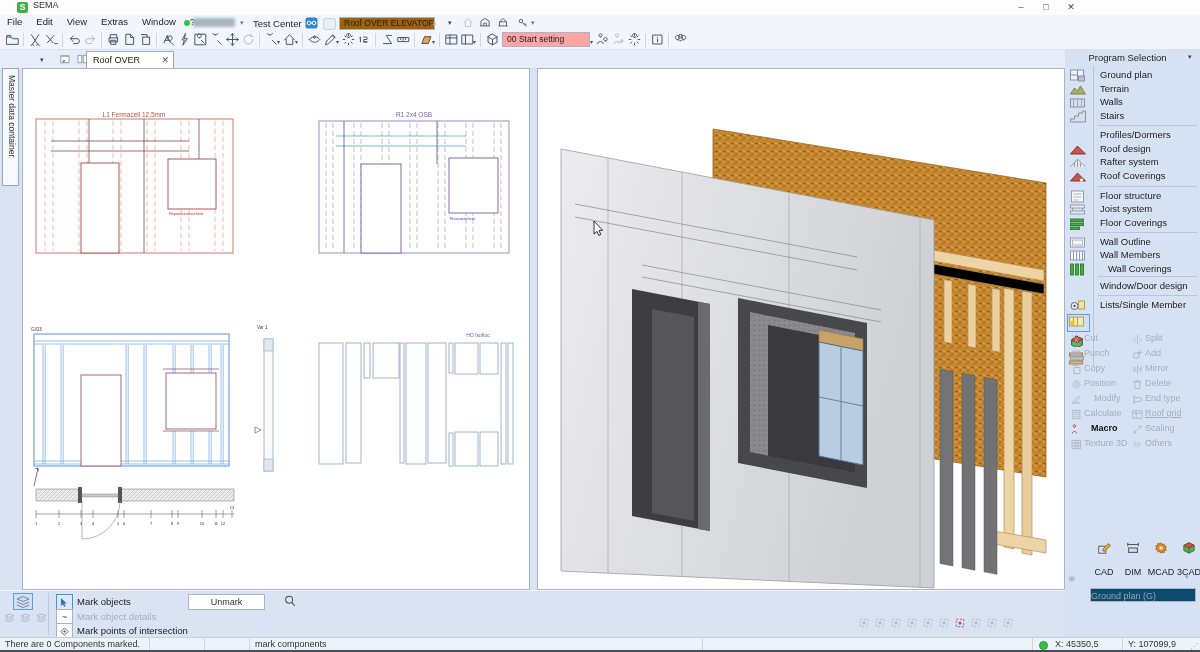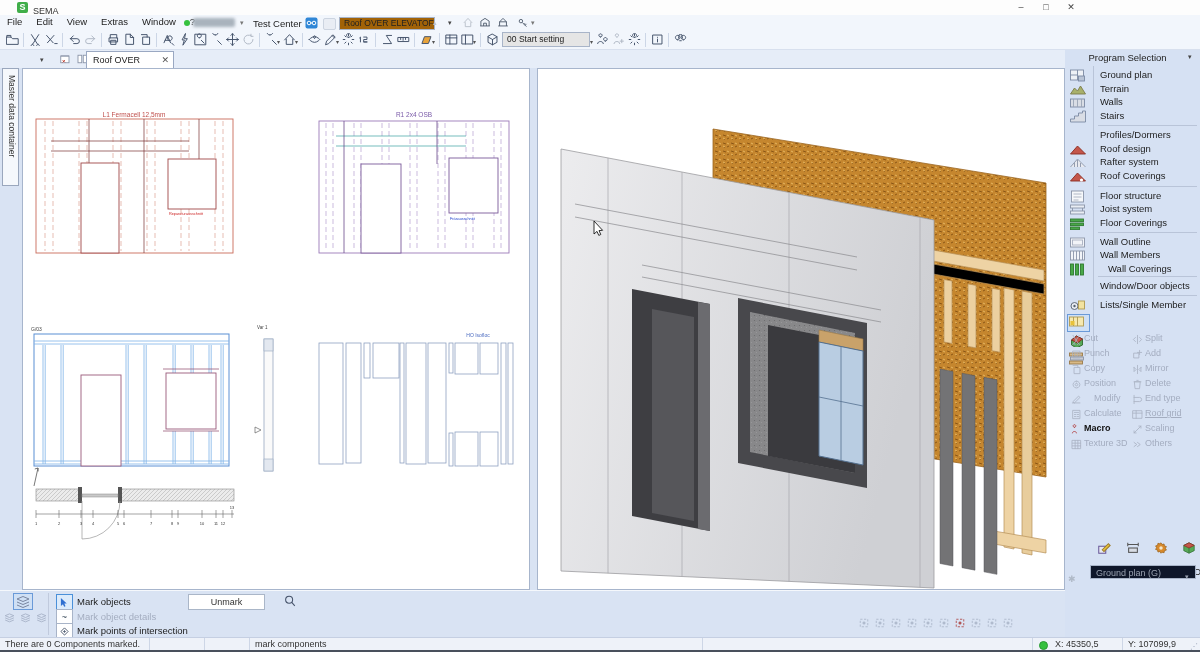--- a/index.html
+++ b/index.html
@@ -3,40 +3,40 @@
 <meta charset="utf-8">
 <style>
   html,body{margin:0;padding:0;background:#888;}
   #app{position:relative;width:1200px;height:652px;background:#dce5f4;overflow:hidden;
        font-family:"Liberation Sans",sans-serif;color:#222;font-size:10px;}
   .abs{position:absolute;}
   
   #titlebar{left:0;top:0;width:1200px;height:15px;background:#fdfdfd;border-bottom:1px solid #e3e7ee;}
   #app-logo{left:17px;top:2px;width:11px;height:11px;background:#3fae49;border-radius:2px;color:#fff;
             font-size:9px;font-weight:bold;text-align:center;line-height:11px;}
-  #app-title{left:33px;top:6px;font-size:9px;color:#333;}
+  #app-title{left:33px;top:0;font-size:9px;color:#333;}
   .winctl{top:1px;width:16px;height:13px;text-align:center;line-height:13px;font-size:9px;color:#444;}
   #menubar{left:0;top:15px;width:1200px;height:15px;background:#f2f6fc;}
   .menu-item{display:inline-block;padding:1px 7px;font-size:9.5px;color:#222;}
   #user-chip{left:184px;top:2px;height:11px;}
   #user-dot{left:0;top:3px;width:6px;height:6px;border-radius:50%;background:#35c13f;}
   #user-blur{left:9px;top:1px;width:42px;height:9px;background:#a9b3bd;border-radius:2px;filter:blur(1.5px);}
   .mcaret{font-size:7px;color:#777;}
   #testcenter-label{left:253px;top:3px;font-size:9.5px;color:#222;}
   #tc-icon{left:305px;top:1.5px;}
   #tc-icon2{left:323px;top:3px;width:11px;height:10px;background:#e9edf4;border:1px solid #ccd4e0;border-radius:2px;}
   #project-combo{left:339px;top:1.5px;width:90px;height:11px;background:#a16207;border:1px solid #a8b4c8;
                  font-size:8.5px;line-height:11px;padding-left:4px;white-space:nowrap;overflow:hidden;}
   #toolbar{left:0;top:30px;width:1200px;height:20px;background:#f2f6fc;border-bottom:1px solid #d8e0ee;
            display:flex;align-items:center;padding-left:4px;box-sizing:border-box;}
   .tbtn{width:16px;height:16px;display:inline-flex;align-items:center;justify-content:center;flex:0 0 auto;}
   .tsep{width:1px;height:14px;background:#ccd6e6;margin:0 3px;flex:0 0 auto;}
   .caret{font-size:6px;color:#555;margin:4px 1px 0 -2px;flex:0 0 auto;}
   .dim{opacity:0.38;}
-  #start-combo{width:82px;height:13px;background:#e5e5e5;border:1px solid #a8b4c8;font-size:8.5px;
+  #start-combo{width:82px;height:13px;background:#fca5a5;border:1px solid #a8b4c8;font-size:8.5px;
                line-height:13px;padding-left:4px;margin:0 2px;flex:0 0 auto;}
   
   #tabbar{left:0;top:50px;width:1065px;height:18px;background:#e6edf8;border-bottom:1px solid #b9c6dc;}
   #doc-tab{left:86px;top:1px;width:88px;height:17px;background:#fff;border:1px solid #9aa8c2;border-bottom:none;
            font-size:9px;line-height:16px;padding:0 6px;box-sizing:border-box;}
   #tab-close{position:absolute;right:4px;top:0;font-size:9px;color:#555;}
   
   #leftstrip{left:0;top:68px;width:22px;height:522px;background:#d9e3f3;}
   #master-tab{left:2px;top:0px;width:17px;height:118px;background:#f5f8fc;border:1px solid #9aa7bd;
               writing-mode:vertical-rl;font-size:8.5px;color:#333;padding:6px 1px;box-sizing:border-box;}
@@ -49,26 +49,26 @@
   #ps-header{left:0;top:2px;width:125px;text-align:center;font-size:9.5px;color:#222;}
   #ps-header-caret{left:123px;top:3px;font-size:7px;color:#444;}
   .ps-ico{position:absolute;width:19px;height:14px;}
   .ps-label{position:absolute;left:35px;width:98px;font-size:9.5px;color:#1c1c1c;white-space:nowrap;}
   .ps-sep{position:absolute;left:33px;width:99px;height:1px;background:#b9c4d8;}
   #ps-vline{left:28px;top:16px;width:1px;height:300px;background:#b9c4d8;}
   .ico-box{position:absolute;width:21px;height:16px;border:1px solid transparent;}
   .ico-pressed{border:1px solid #6a9ad8;background:#cfe0f5;}
   .tool-ico{position:absolute;width:12px;height:12px;}
   .tool-label{position:absolute;font-size:9px;color:#a4adc0;white-space:nowrap;}
-  .tool-on{color:#111;font-weight:bold;}
+  .tool-on{color:#111;font-weight:bold;margin-left:7px;}
   .mode-btn{position:absolute;width:30px;text-align:center;}
   .mode-ico{display:block;margin:0 auto;width:16px;height:14px;}
   .mode-label{font-size:9px;color:#222;margin-top:12px;}
-  #plan-combo{left:25px;top:515px;width:106px;height:14px;background:#0f172a;border:1px solid #a8b4c8;
-              color:#9aa2b0;font-size:9px;line-height:14px;padding-left:5px;box-sizing:border-box;}
+  #plan-combo{left:25px;top:538px;width:106px;height:14px;background:#0c4a6e;border:1px solid #a8b4c8;
+              color:#9aa2b0;font-size:9px;line-height:14px;box-sizing:border-box;}
   #plan-caret{left:120px;top:523px;font-size:7px;color:#9aa2b0;}
   #snap-star{left:3px;top:524px;font-size:9px;color:#b0bac8;}
   
   #bottompanel{left:0;top:590px;width:1065px;height:47px;background:#d9e3f3;border-top:1px solid #f5f8fc;}
   .mk-ico{position:absolute;width:15px;height:14px;background:#fff;border:1px solid #a8b4c8;
           display:flex;align-items:center;justify-content:center;font-size:9px;color:#345;}
   .mk-hl{border:1px solid #4a90d9;background:#dcebfb;}
   .mk-label{position:absolute;left:77px;font-size:9.5px;color:#1c1c1c;}
   #unmark-btn{left:188px;top:3px;width:75px;height:14px;background:#fff;border:1px solid #aab6c8;
               text-align:center;font-size:9px;line-height:14px;color:#333;}
@@ -622,21 +622,21 @@
             <rect x="1" y="2" width="14" height="9" fill="#f2f4f8" stroke="#8a94a8"></rect>
             <path d="M4 2v9M7 2v9M10 2v9M13 2v9" stroke="#8a94a8" fill="none"></path>
           </svg></div>
         <div class="ps-label" style="top: 199px;">Wall Members</div>
         <div class="ps-ico" style="left: 4px; top: 213px;"><svg width="17" height="13" viewBox="0 0 16 13" stroke-width="0.9">
             <rect x="1" y="1" width="3" height="11" fill="#49a848" stroke="#2f7a30"></rect>
             <rect x="6" y="1" width="3" height="11" fill="#49a848" stroke="#2f7a30"></rect>
             <rect x="11" y="1" width="3" height="11" fill="#49a848" stroke="#2f7a30"></rect>
           </svg></div>
         <div class="ps-label" style="top: 213px; margin-left: 8px;">Wall Coverings</div>
-        <div class="ps-label" style="top: 230px;">Window/Door objects</div>
+        <div class="ps-label" style="top: 230px;">Window/Door design</div>
         <div class="ps-ico" style="left: 4px; top: 249px;"><svg width="17" height="13" viewBox="0 0 16 13" stroke-width="0.9">
             <circle cx="5" cy="7" r="3.5" fill="#e9edf3" stroke="#55606e"></circle>
             <circle cx="5" cy="7" r="1.2" fill="#55606e"></circle>
             <rect x="9" y="2" width="6" height="8" fill="#f2e2a0" stroke="#b09a50"></rect>
           </svg></div>
         <div class="ps-label" style="top: 249px;">Lists/Single Member</div>
         <div class="ps-sep" style="top: 75px;"></div>
         <div class="ps-sep" style="top: 136px;"></div>
         <div class="ps-sep" style="top: 182px;"></div>
         <div class="ps-sep" style="top: 226px;"></div>

